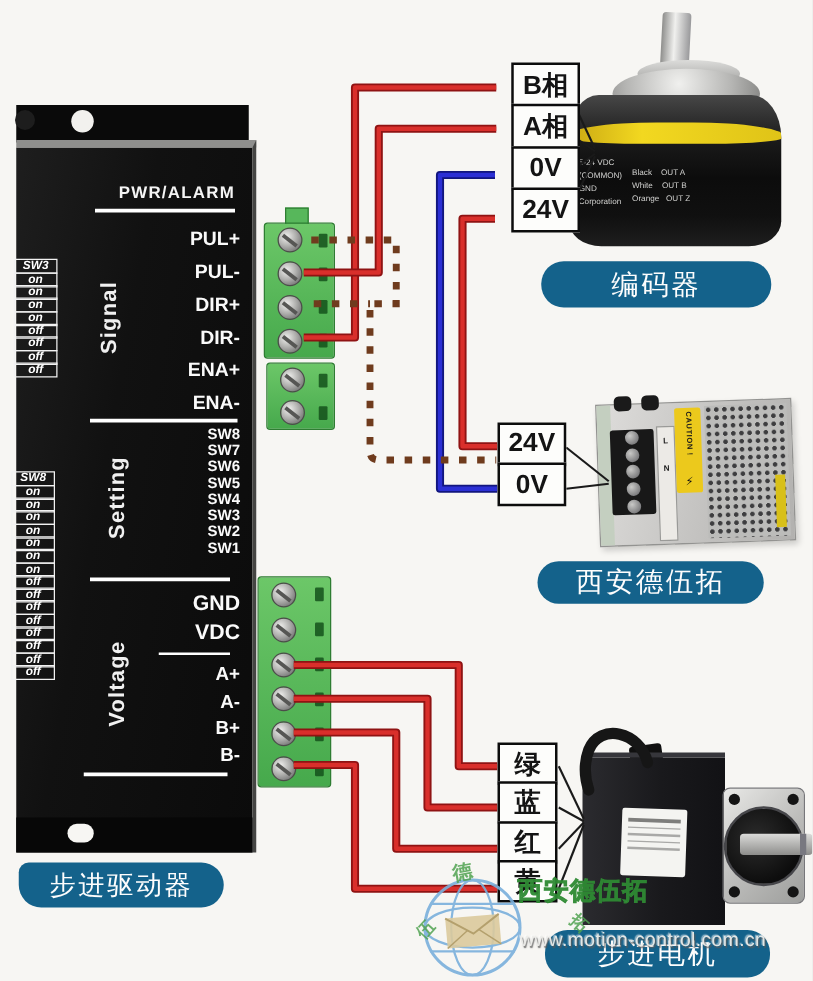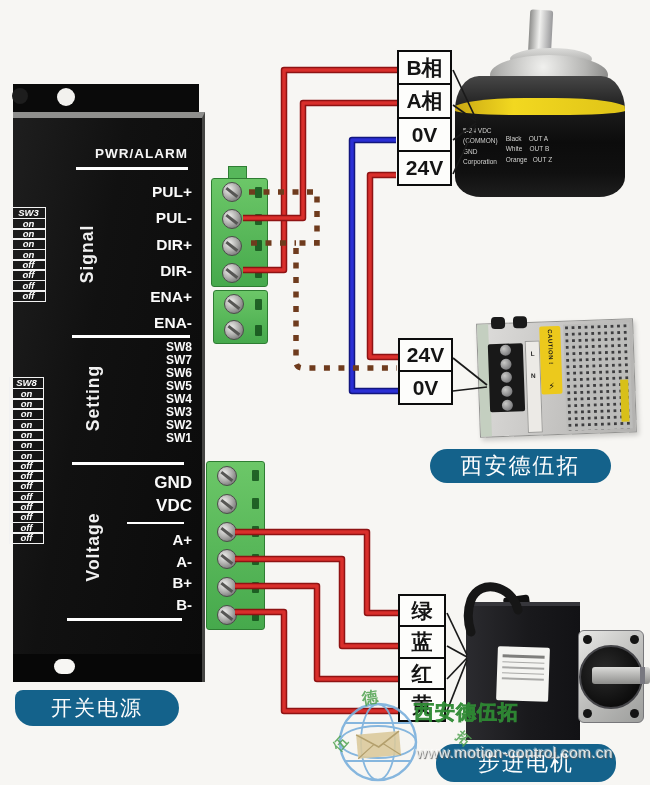--- a/index.html
+++ b/index.html
@@ -122,21 +122,21 @@
   .w-blue-o{fill:none;stroke:#12167e;stroke-width:6.5;stroke-linejoin:round;}
   .w-blue-c{fill:none;stroke:#2b2fd4;stroke-width:3.5;stroke-linejoin:round;}
   .w-dash{fill:none;stroke:#6f3b1d;stroke-width:5.5;stroke-dasharray:6 8.5;}
   .w-fan{fill:none;stroke:#1a1a1a;stroke-width:1.7;}
   .w-cable{fill:none;stroke:#161616;stroke-width:9;stroke-linecap:round;}
 
   
   .boxcol{position:absolute;z-index:4;}
   .wbox{background:#fdfdfb;border:2.5px solid #0c0c0c;color:#141414;display:flex;align-items:center;
         justify-content:center;font-weight:600;margin-top:-2.5px;}
-  .enc-col{left:397px;top:52px;}
+  .enc-col{left:409px;top:52px;}
   .enc-col .wbox{width:51px;height:32px;font-size:21px;}
   .psu-col{left:398px;top:340px;}
   .psu-col .wbox{width:51px;height:31px;font-size:21px;}
   .motor-col{left:398px;top:596px;}
   .motor-col .wbox{width:44px;height:30px;font-size:21px;}
 
   
   .badge{position:absolute;z-index:4;background:#14628b;color:#fdfdfd;border-radius:18px;
          display:flex;align-items:center;justify-content:center;letter-spacing:2px;font-weight:500;}
   .bg-driver{left:15px;top:690px;width:164px;height:36px;font-size:21px;border-radius:8px 18px 18px 18px;}
@@ -413,21 +413,22 @@
       <div class="wbox">0V</div>
     </div>
   <div class="boxcol motor-col">
 
   <div class="wbox">绿</div>
       <div class="wbox">蓝</div>
       <div class="wbox">红</div>
       <div class="wbox">黄</div>
     </div>
 
-  <div class="badge bg-driver">开关电源</div>
+  <div class="badge bg-driver">步进驱动器</div>
+  <div class="badge bg-enc">编码器</div>
   <div class="badge bg-psu">西安德伍拓</div>
   <div class="badge bg-motor">步进电机</div>
 
   <svg class="wm wm-globe" viewBox="0 0 85 93">
     <circle cx="42" cy="50" r="38" fill="none" stroke="#7ab0dc" stroke-width="2.4"></circle>
     <ellipse cx="42" cy="50" rx="17" ry="38" fill="none" stroke="#7ab0dc" stroke-width="1.8"></ellipse>
     <ellipse cx="42" cy="50" rx="38" ry="16" fill="none" stroke="#7ab0dc" stroke-width="1.8"></ellipse>
     <line x1="8" y1="31" x2="76" y2="31" stroke="#7ab0dc" stroke-width="1.8"></line>
     <line x1="8" y1="69" x2="76" y2="69" stroke="#7ab0dc" stroke-width="1.8"></line>
     <g transform="rotate(-5 42 52)">

